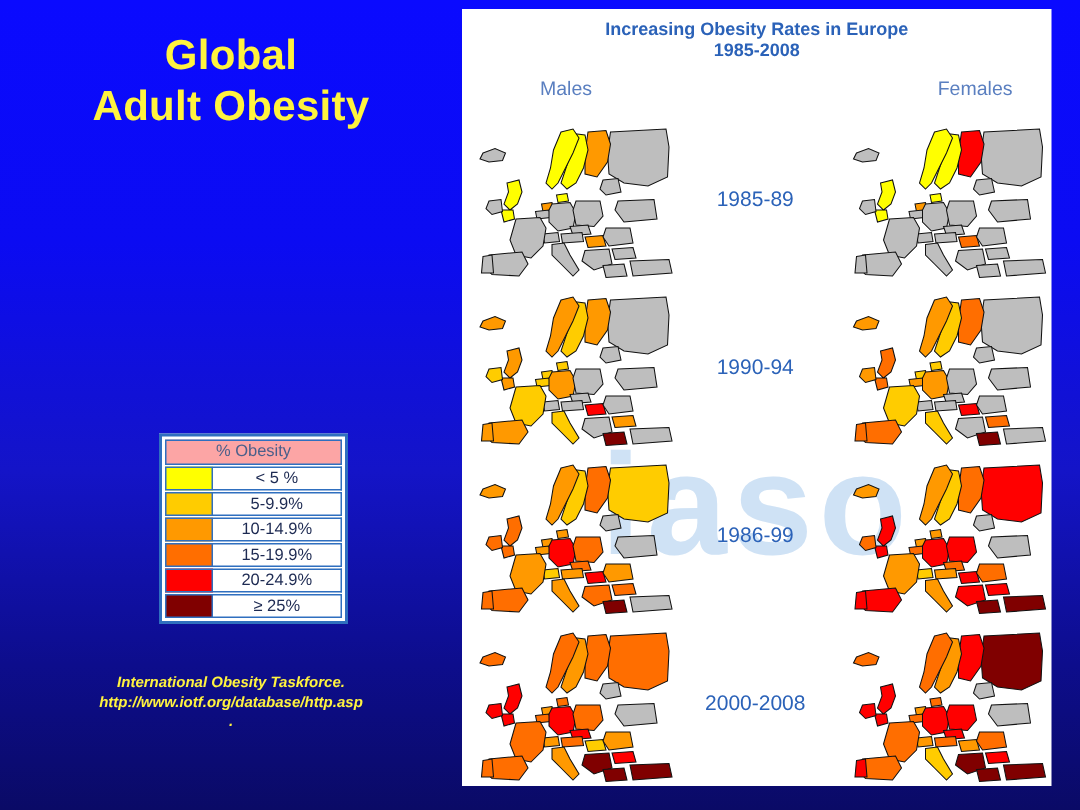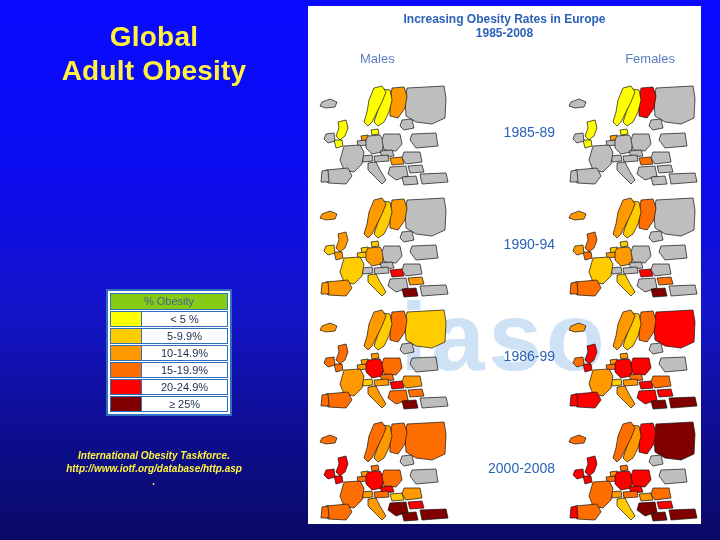--- a/index.html
+++ b/index.html
@@ -46,21 +46,21 @@
     border: 2px solid #2f6fbf;
     padding: 2px;
     box-sizing: border-box;
   }
   #legend-title {
     border: 1px solid #2f6fbf;
     text-align: center;
     color: #4b5f8a;
     font-size: 11px;
     padding: 1px 0 2px;
-    background: #84cc16;
+    background: #fca5a5;
     line-height: 1.1;
   }
   .legend-row {
     display: flex;
     align-items: stretch;
     height: 16px;
     margin-top: 1px;
   }
   .legend-swatch {
     width: 32px;
@@ -161,21 +161,21 @@
   }
   .map-cell {
     width: 140px;
     height: 108px;
     position: relative;
   }
   .map-cell.male { margin-left: 4px; }
   .map-cell.female { margin-left: 6px; }
   .year-label {
     flex: 1;
-    text-align: right;
+    text-align: center;
     color: #2b62b8;
     font-size: 14px;
     white-space: nowrap;
   }
   .map-svg { display: block; width: 140px; height: 108px; }
   .map-svg path, .map-svg polygon, .map-svg ellipse, .map-svg circle {
     stroke: #111111;
     stroke-width: 0.7;
     vector-effect: non-scaling-stroke;
   }

